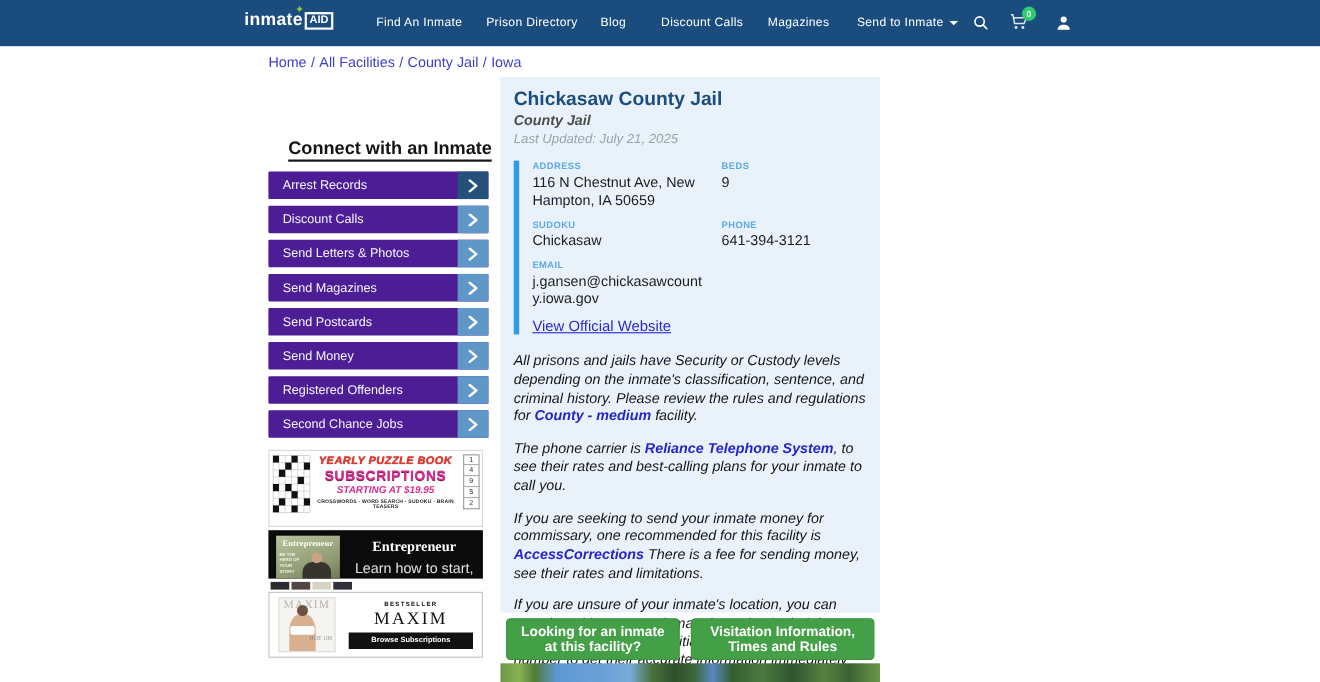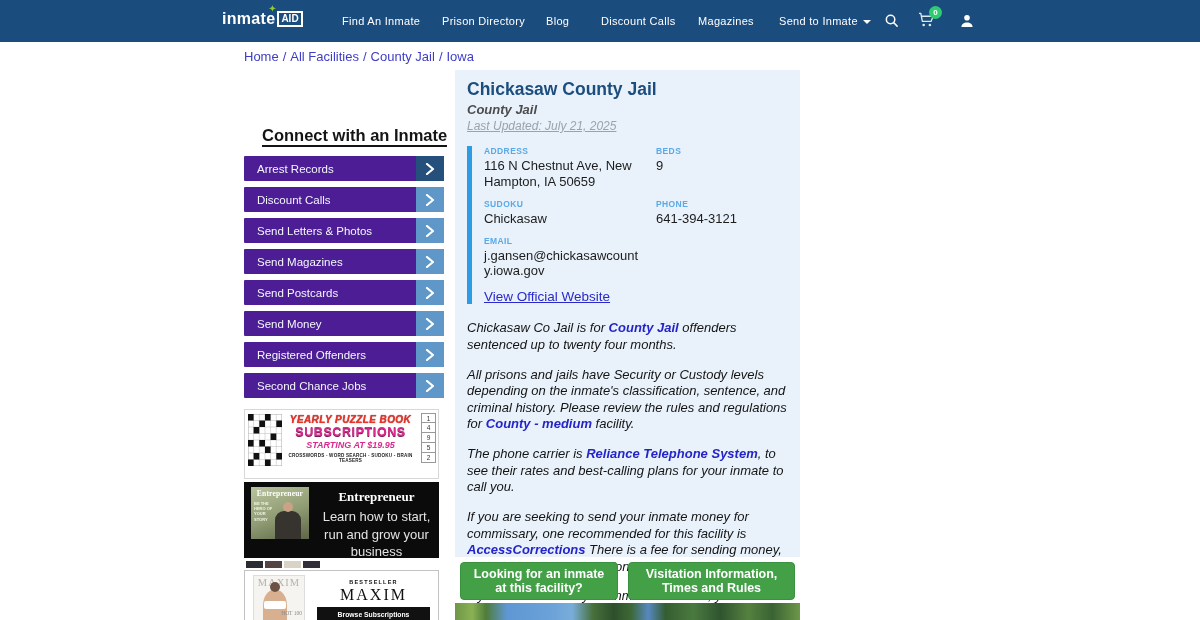--- a/index.html
+++ b/index.html
@@ -43,21 +43,21 @@
   .pz-center { position:absolute; left:38px; right:20px; top:4px; text-align:center; }
   .pz-l1 { font-size:10px; font-weight:800; font-style:italic; color:#e8352c; letter-spacing:.4px; text-shadow:0 0 1px #8c1f1a; }
   .pz-l2 { font-size:12.5px; font-weight:800; color:#d92b8e; letter-spacing:.6px; text-shadow:0 1px 0 #7e1a54; }
   .pz-l3 { font-size:9px; font-weight:800; font-style:italic; color:#d92b8e; margin-top:1px; }
   .pz-l4 { font-size:4.6px; font-weight:bold; color:#222; margin-top:3px; letter-spacing:.2px; }
   .pz-cross { position:absolute; left:3px; top:4px; }
   .pz-sudoku { position:absolute; right:2px; top:3px; width:15px; }
   .pz-cell { width:15px; height:10px; border:1px solid #999; border-top:none; font-size:6.5px; color:#333; display:flex; align-items:center; justify-content:center; background:#fff; }
   .pz-cell:first-child { border-top:1px solid #999; }
 
-  .ad-ent { height:76px; background:#0b0b0b; margin-bottom:3px; }
+  .ad-ent { height:44px; background:#0b0b0b; margin-bottom:3px; }
   .ent-cover { position:absolute; left:7px; top:5px; width:58px; height:52px; background:linear-gradient(160deg,#b9c49c 0%,#8e9a72 55%,#5d6648 100%); overflow:hidden; }
   .ent-cover-title { font-family:"Liberation Serif", serif; font-weight:bold; color:#fff; font-size:7.5px; text-align:center; margin-top:2px; letter-spacing:.2px; }
   .ent-headline { position:absolute; left:3px; top:14px; width:26px; font-size:4px; font-weight:bold; color:#eef3e4; line-height:1.3; }
   .ent-fig { position:absolute; right:8px; bottom:0; width:26px; height:28px; background:#37332e; border-radius:9px 9px 0 0; }
   .ent-fig::before { content:""; position:absolute; top:-9px; left:8px; width:10px; height:10px; border-radius:50%; background:#caa285; }
   .ent-right { position:absolute; left:76px; right:6px; top:7px; text-align:center; color:#fff; }
   .ent-title { font-family:"Liberation Serif", serif; font-weight:bold; font-size:13px; }
   .ent-tag { font-size:13px; color:#e3e3e3; margin-top:3px; line-height:1.35; }
   .ent-btn { display:inline-block; margin-top:4px; border:1px solid #fff; color:#fff; font-size:6.2px; font-weight:bold; padding:3px 10px; letter-spacing:.5px; cursor:pointer; }
 
@@ -74,21 +74,21 @@
   .mx-hot { position:absolute; right:2px; bottom:7px; font-family:"Liberation Serif", serif; font-size:5.5px; color:#8c8c8c; text-align:right; line-height:1.2; }
   .mx-right { position:absolute; left:72px; right:8px; top:8px; text-align:center; }
   .mx-badge { font-size:5.5px; font-weight:bold; letter-spacing:1.2px; color:#111; }
   .mx-title { font-family:"Liberation Serif", serif; font-size:16px; letter-spacing:2px; color:#111; margin-top:1px; }
   .mx-btn { margin-top:3px; background:#111; color:#fff; font-size:6.8px; font-weight:bold; padding:4px 0; width:100%; cursor:pointer; }
 
   
   .panel { position:absolute; left:455px; top:70px; width:345px; height:487px; background:#e9f2fb; padding:9px 12px; }
   .title { font-size:17.5px; font-weight:bold; color:#1c4d7f; }
   .subtitle { font-size:13px; font-weight:bold; font-style:italic; color:#4c4c4c; margin-top:2px; }
-  .updated { font-size:12px; font-style:italic; color:#9aa3ab; margin-top:2px;text-decoration:underline; }
+  .updated { font-size:12px; font-style:italic; color:#9aa3ab; margin-top:2px; }
 
   .details { margin-top:13px; border-left:5px solid #2d9ce4; padding-left:12px; display:grid; grid-template-columns:172px 1fr; row-gap:9px; }
   .fld-label { font-size:8.5px; font-weight:bold; color:#5aa9e6; letter-spacing:.4px; margin-bottom:2px; }
   .fld-value { font-size:13px; color:#1c1c1c; line-height:1.22; padding-right:10px; }
   .fld-email .fld-value { word-break:break-all; }
   .website-link { grid-column:1 / 2; font-size:13.5px; color:#2929cc; text-decoration:underline; cursor:pointer; margin-top:1px; }
 
   .paras { margin-top:16px; }
   .para { font-style:italic; font-size:13px; color:#141414; line-height:1.28; margin-bottom:13px; }
   .plink { color:#2424c8; font-weight:bold; cursor:pointer; }
@@ -328,23 +328,20 @@
     </div>
     <div class="fld-email">
       <div class="fld-label">EMAIL</div>
       <div class="fld-value">j.gansen@chickasawcounty.iowa.gov</div>
     </div>
     <div class="website-link">View Official Website</div>
   </div>
 
   <div class="paras">
     <div class="para">
-      <span>Chickasaw Co Jail is for </span><span class="plink">County Jail</span><span> offenders sentenced up to twenty four months.</span>
-    </div>
-    <div class="para">
       <span>All prisons and jails have Security or Custody levels depending on the inmate's classification, sentence, and criminal history. Please review the rules and regulations for </span><span class="plink">County - medium</span><span> facility.</span>
     </div>
     <div class="para">
       <span>The phone carrier is </span><span class="plink">Reliance Telephone System</span><span>, to see their rates and best-calling plans for your inmate to call you.</span>
     </div>
     <div class="para">
       <span>If you are seeking to send your inmate money for commissary, one recommended for this facility is </span><span class="plink">AccessCorrections</span><span> There is a fee for sending money, see their rates and limitations.</span>
     </div>
     <div class="para">
       <span>If you are unsure of your inmate's location, you can search and locate your inmate by typing in their last name, first name or first initial, and/or the offender ID number to get their accurate information immediately </span><span></span>

